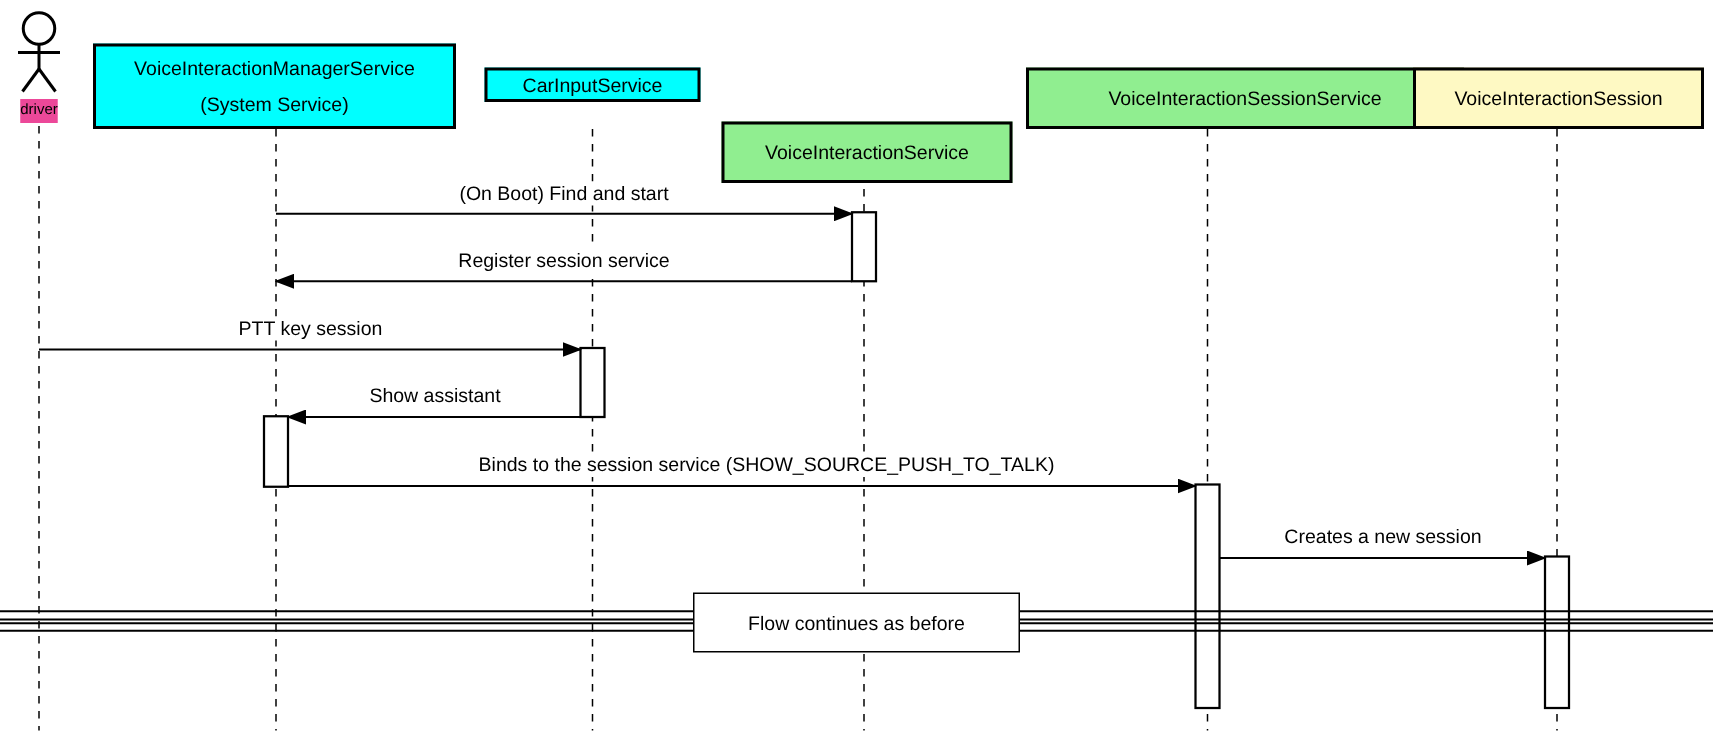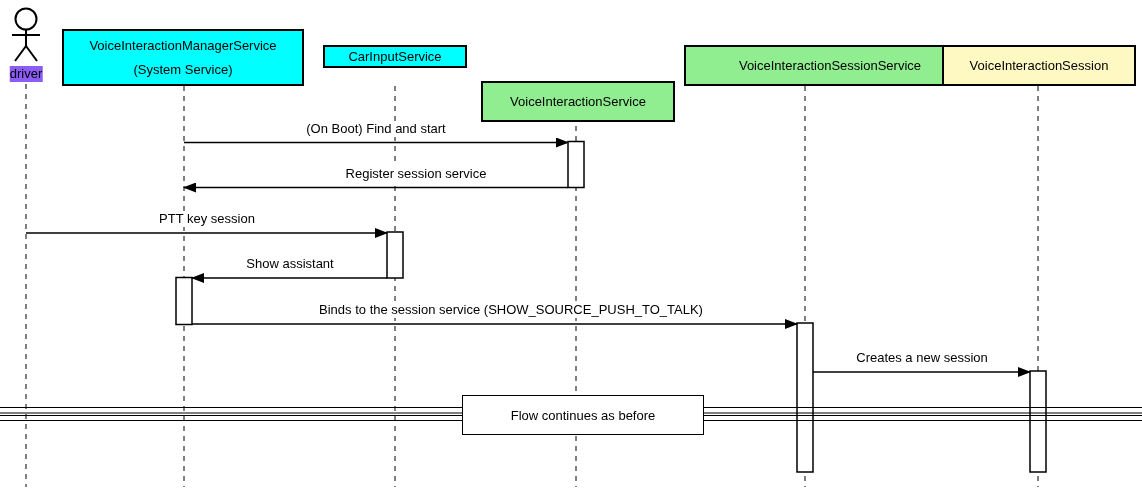--- a/index.html
+++ b/index.html
@@ -33,33 +33,33 @@
   .p3{left:684px;top:45px;width:292px;height:41px;}
   .p4{left:942px;top:45px;width:194px;height:41px;}
 
   .msg{
     position:absolute;
     transform:translateX(-50%);
     font-size:13px;color:#000;line-height:16px;
     background:#fff;padding:0 4px;white-space:nowrap;
   }
   .m0{left:376px;top:121px;}
-  .m1{left:376px;top:166px;margin-left:40px;}
+  .m1{left:376px;top:166px;}
   .m2{left:207px;top:211px;}
   .m3{left:290px;top:256px;}
   .m4{left:495px;top:302px;margin-left:16px;}
   .m5{left:922px;top:350px;}
 
   .actor-label{
     position:absolute;left:26px;top:66px;
     transform:translateX(-50%);
-    font-size:13px;color:#000;line-height:16px;background:#8b5cf6;
+    font-size:10px;color:#000;line-height:16px;background:#ec4899;
   }
   .divider-box{
-    position:absolute;left:462px;top:395px;width:242px;height:40px;
+    position:absolute;left:462px;top:395px;width:218px;height:40px;
     box-sizing:border-box;
     background:#fff;border:1.5px solid #000;
     display:flex;align-items:center;justify-content:center;
     font-size:13px;color:#000;
   }
 </style>
 </head>
 <body>
 
 <div class="canvas">

